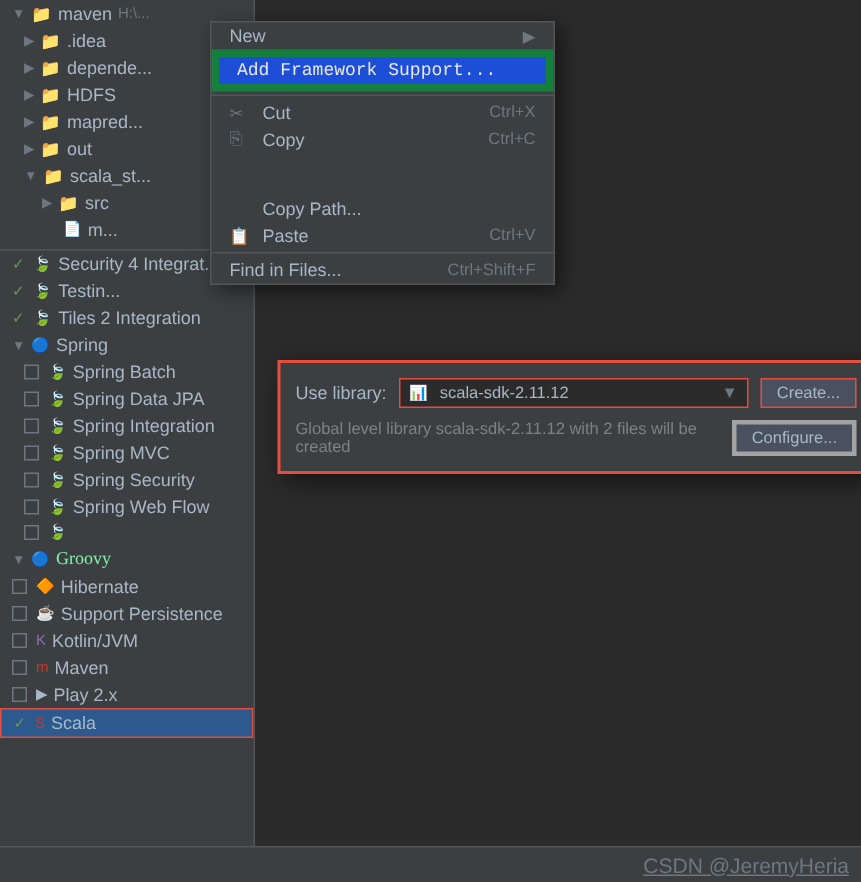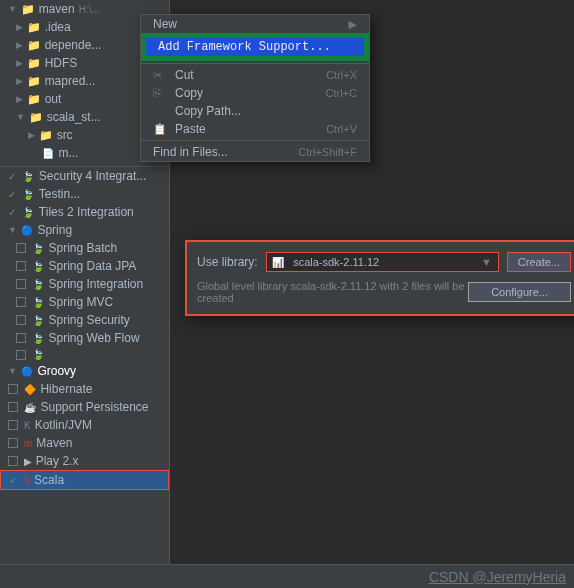--- a/index.html
+++ b/index.html
@@ -137,23 +137,23 @@
     .dialog-info {
       color: #808080;
       font-size: 11px;
       display: flex;
       align-items: center;
       justify-content: space-between;
     }
 
     .btn-configure {
       background: #4a5060;
-      border: 1px solid #a3a3a3;
-      color: #a9b7c6;
-      padding: 3px 22px;
+      border: 3px solid #a3a3a3;
+      color: #a9b7c6;
+      padding: 3px 10px;
       font-size: 11px;
       cursor: pointer;
     }
 
     
     .bottom-bar {
       position: absolute;
       bottom: 0;
       left: 0;
       right: 0;
@@ -280,21 +280,21 @@
       <span>Spring Web Flow</span>
     </div>
     <div class="tree-item indent-1">
       <span style="color:#6e7681;font-size:10px;border:1px solid #6e7681;width:10px;height:10px;display:inline-block;"></span>
       <span style="margin-left:2px;color:#6a9a53;font-size:10px;">🍃</span>
     </div>
 
     <div class="tree-item">
       <span class="arrow">▼</span>
       <span style="color:#4e9a9a;font-size:10px;">🔵</span>
-      <span style="color:#ffffff;">Groovy</span>
+      <span style="color:#86efac;font-family:Liberation Serif, serif;">Groovy</span>
     </div>
     <div class="tree-item">
       <span style="color:#6e7681;font-size:10px;border:1px solid #6e7681;width:10px;height:10px;display:inline-block;"></span>
       <span style="margin-left:2px;font-size:10px;">🔶</span>
       <span>Hibernate</span>
     </div>
     <div class="tree-item">
       <span style="color:#6e7681;font-size:10px;border:1px solid #6e7681;width:10px;height:10px;display:inline-block;"></span>
       <span style="margin-left:2px;font-size:10px;">☕</span>
       <span>Support Persistence</span>
@@ -339,21 +339,21 @@
     <span class="shortcut">Ctrl+X</span>
   </div>
   <div class="context-menu-item">
     <div style="display:flex;align-items:center;gap:6px;">
       <span class="menu-icon">⎘</span>
       <span>Copy</span>
     </div>
     <span class="shortcut">Ctrl+C</span>
   </div>
   <div class="context-menu-item">
-    <div style="display:flex;align-items:center;gap:6px;">
+    <div style="display:flex;align-items:center;gap:6px;margin-top:28px;">
       <span class="menu-icon"></span>
       <span>Copy Path...</span>
     </div>
   </div>
   <div class="context-menu-item">
     <div style="display:flex;align-items:center;gap:6px;">
       <span class="menu-icon">📋</span>
       <span>Paste</span>
     </div>
     <span class="shortcut">Ctrl+V</span>

